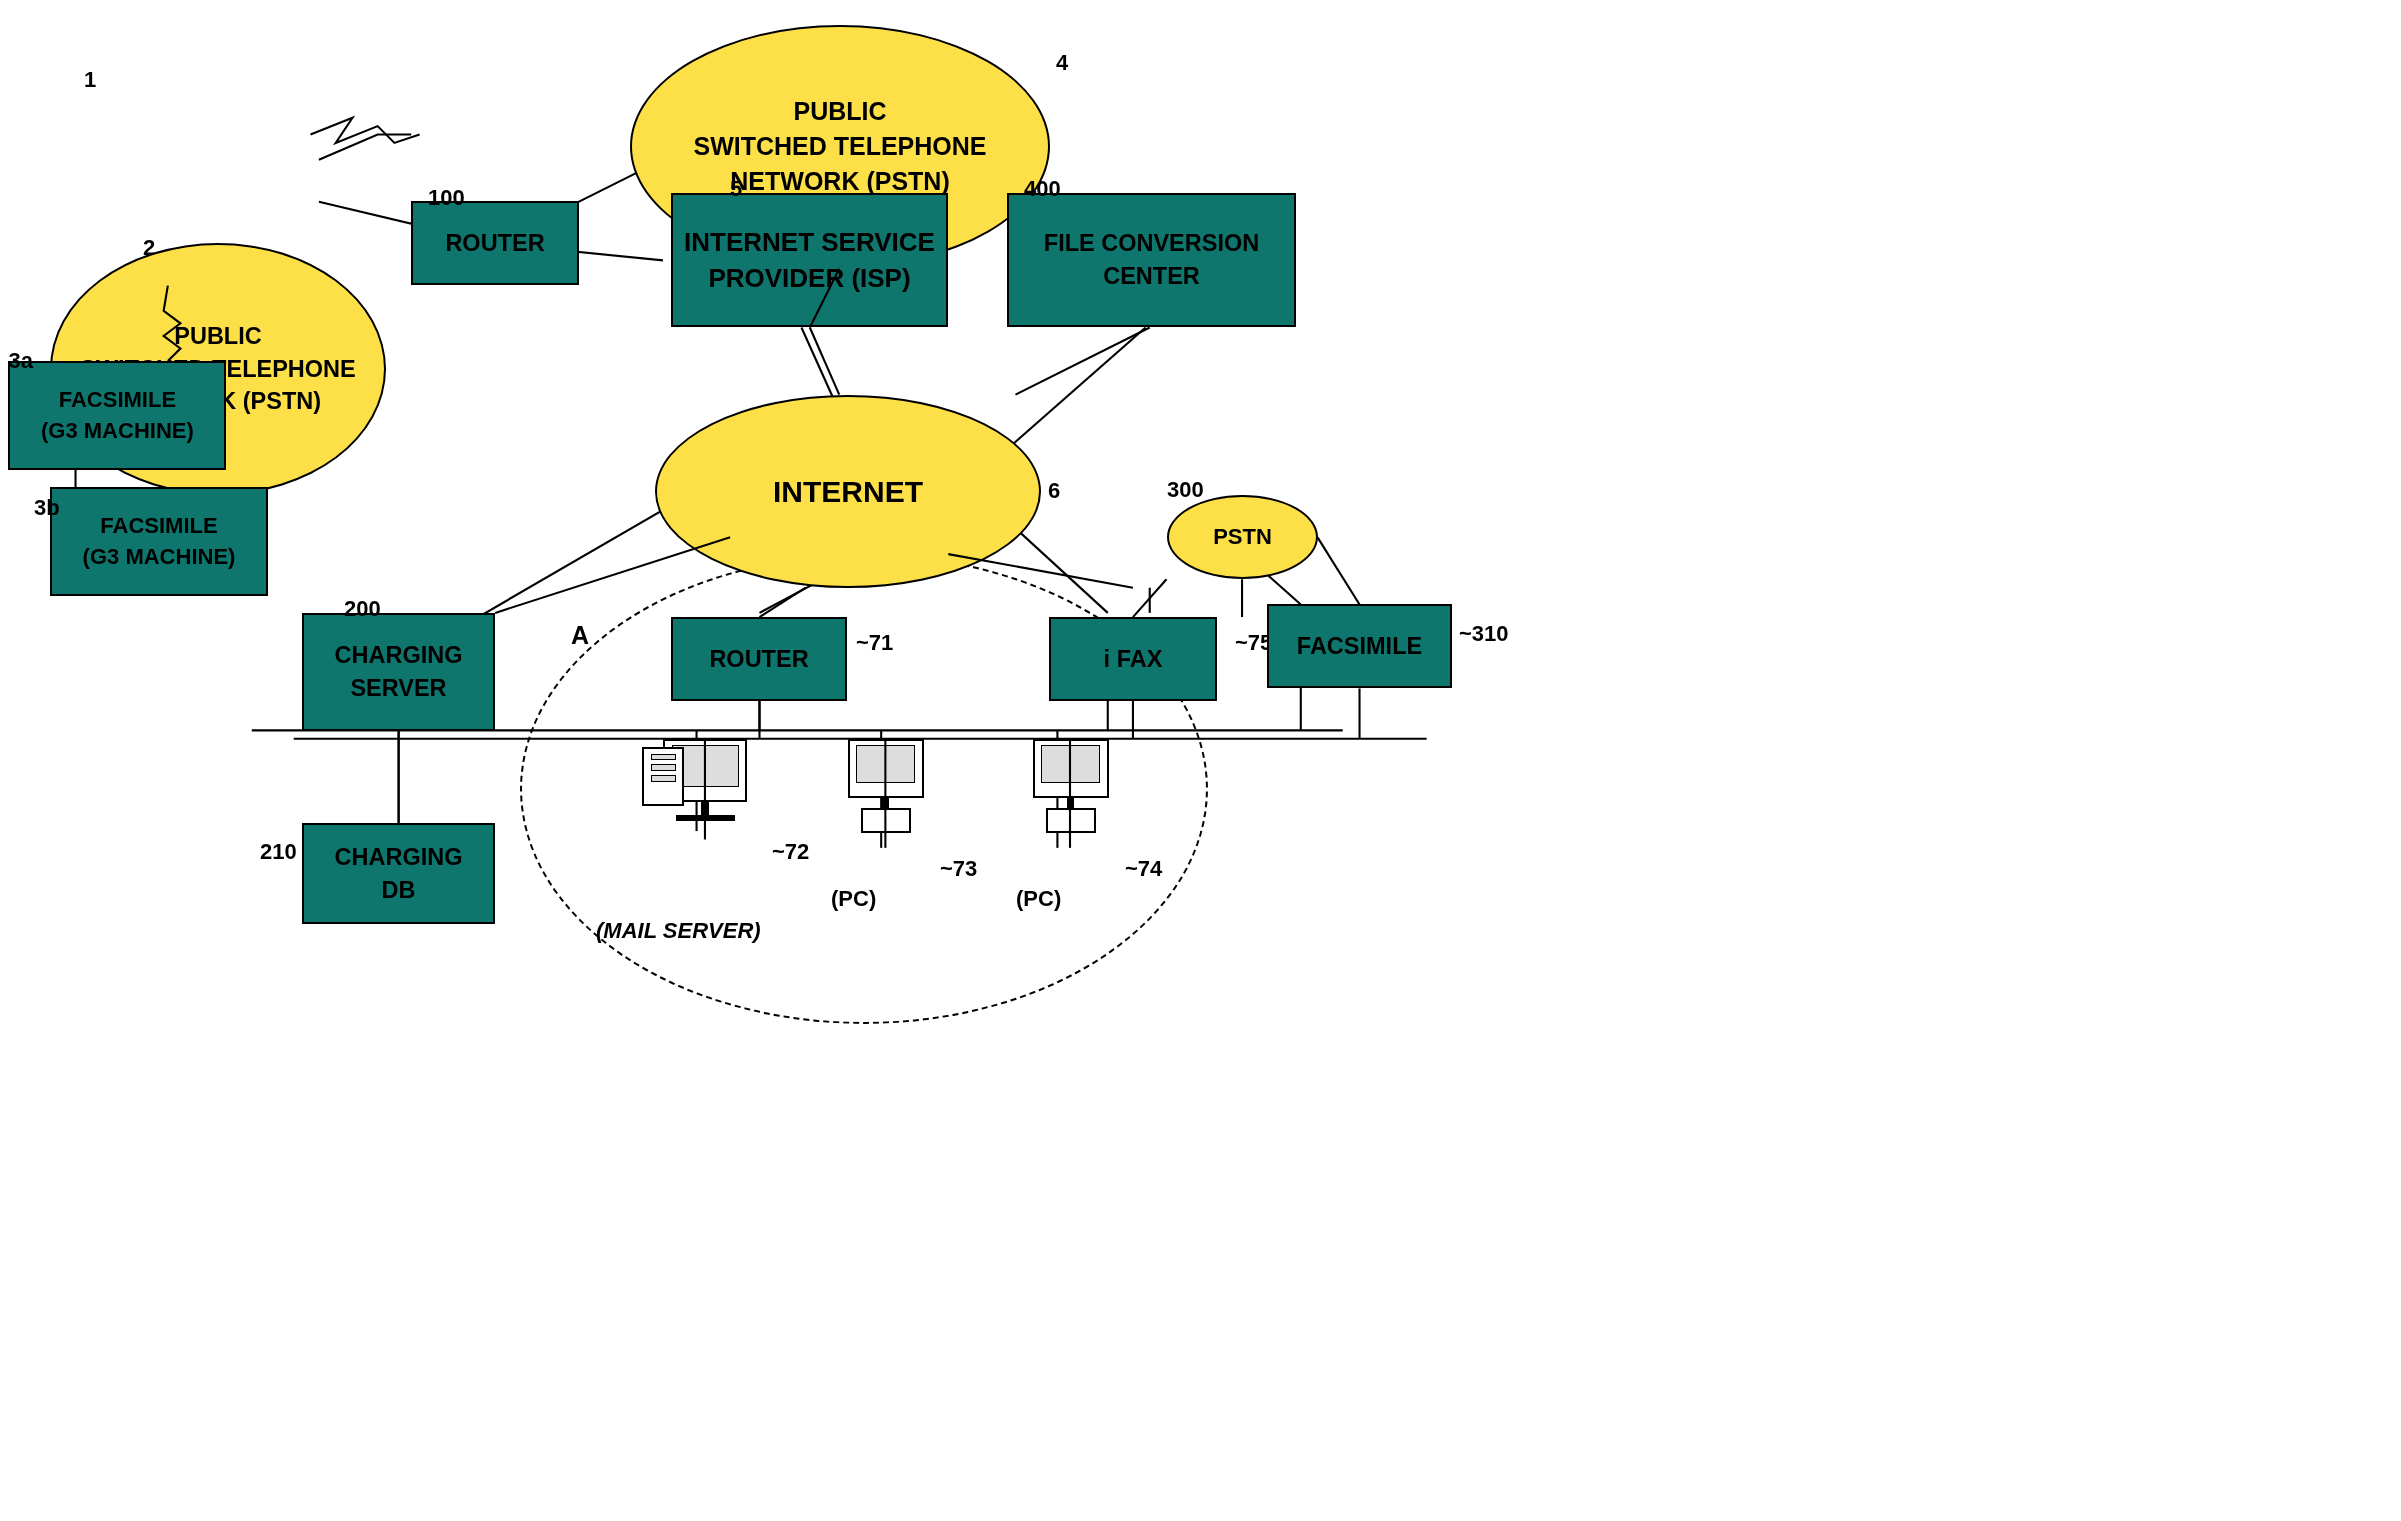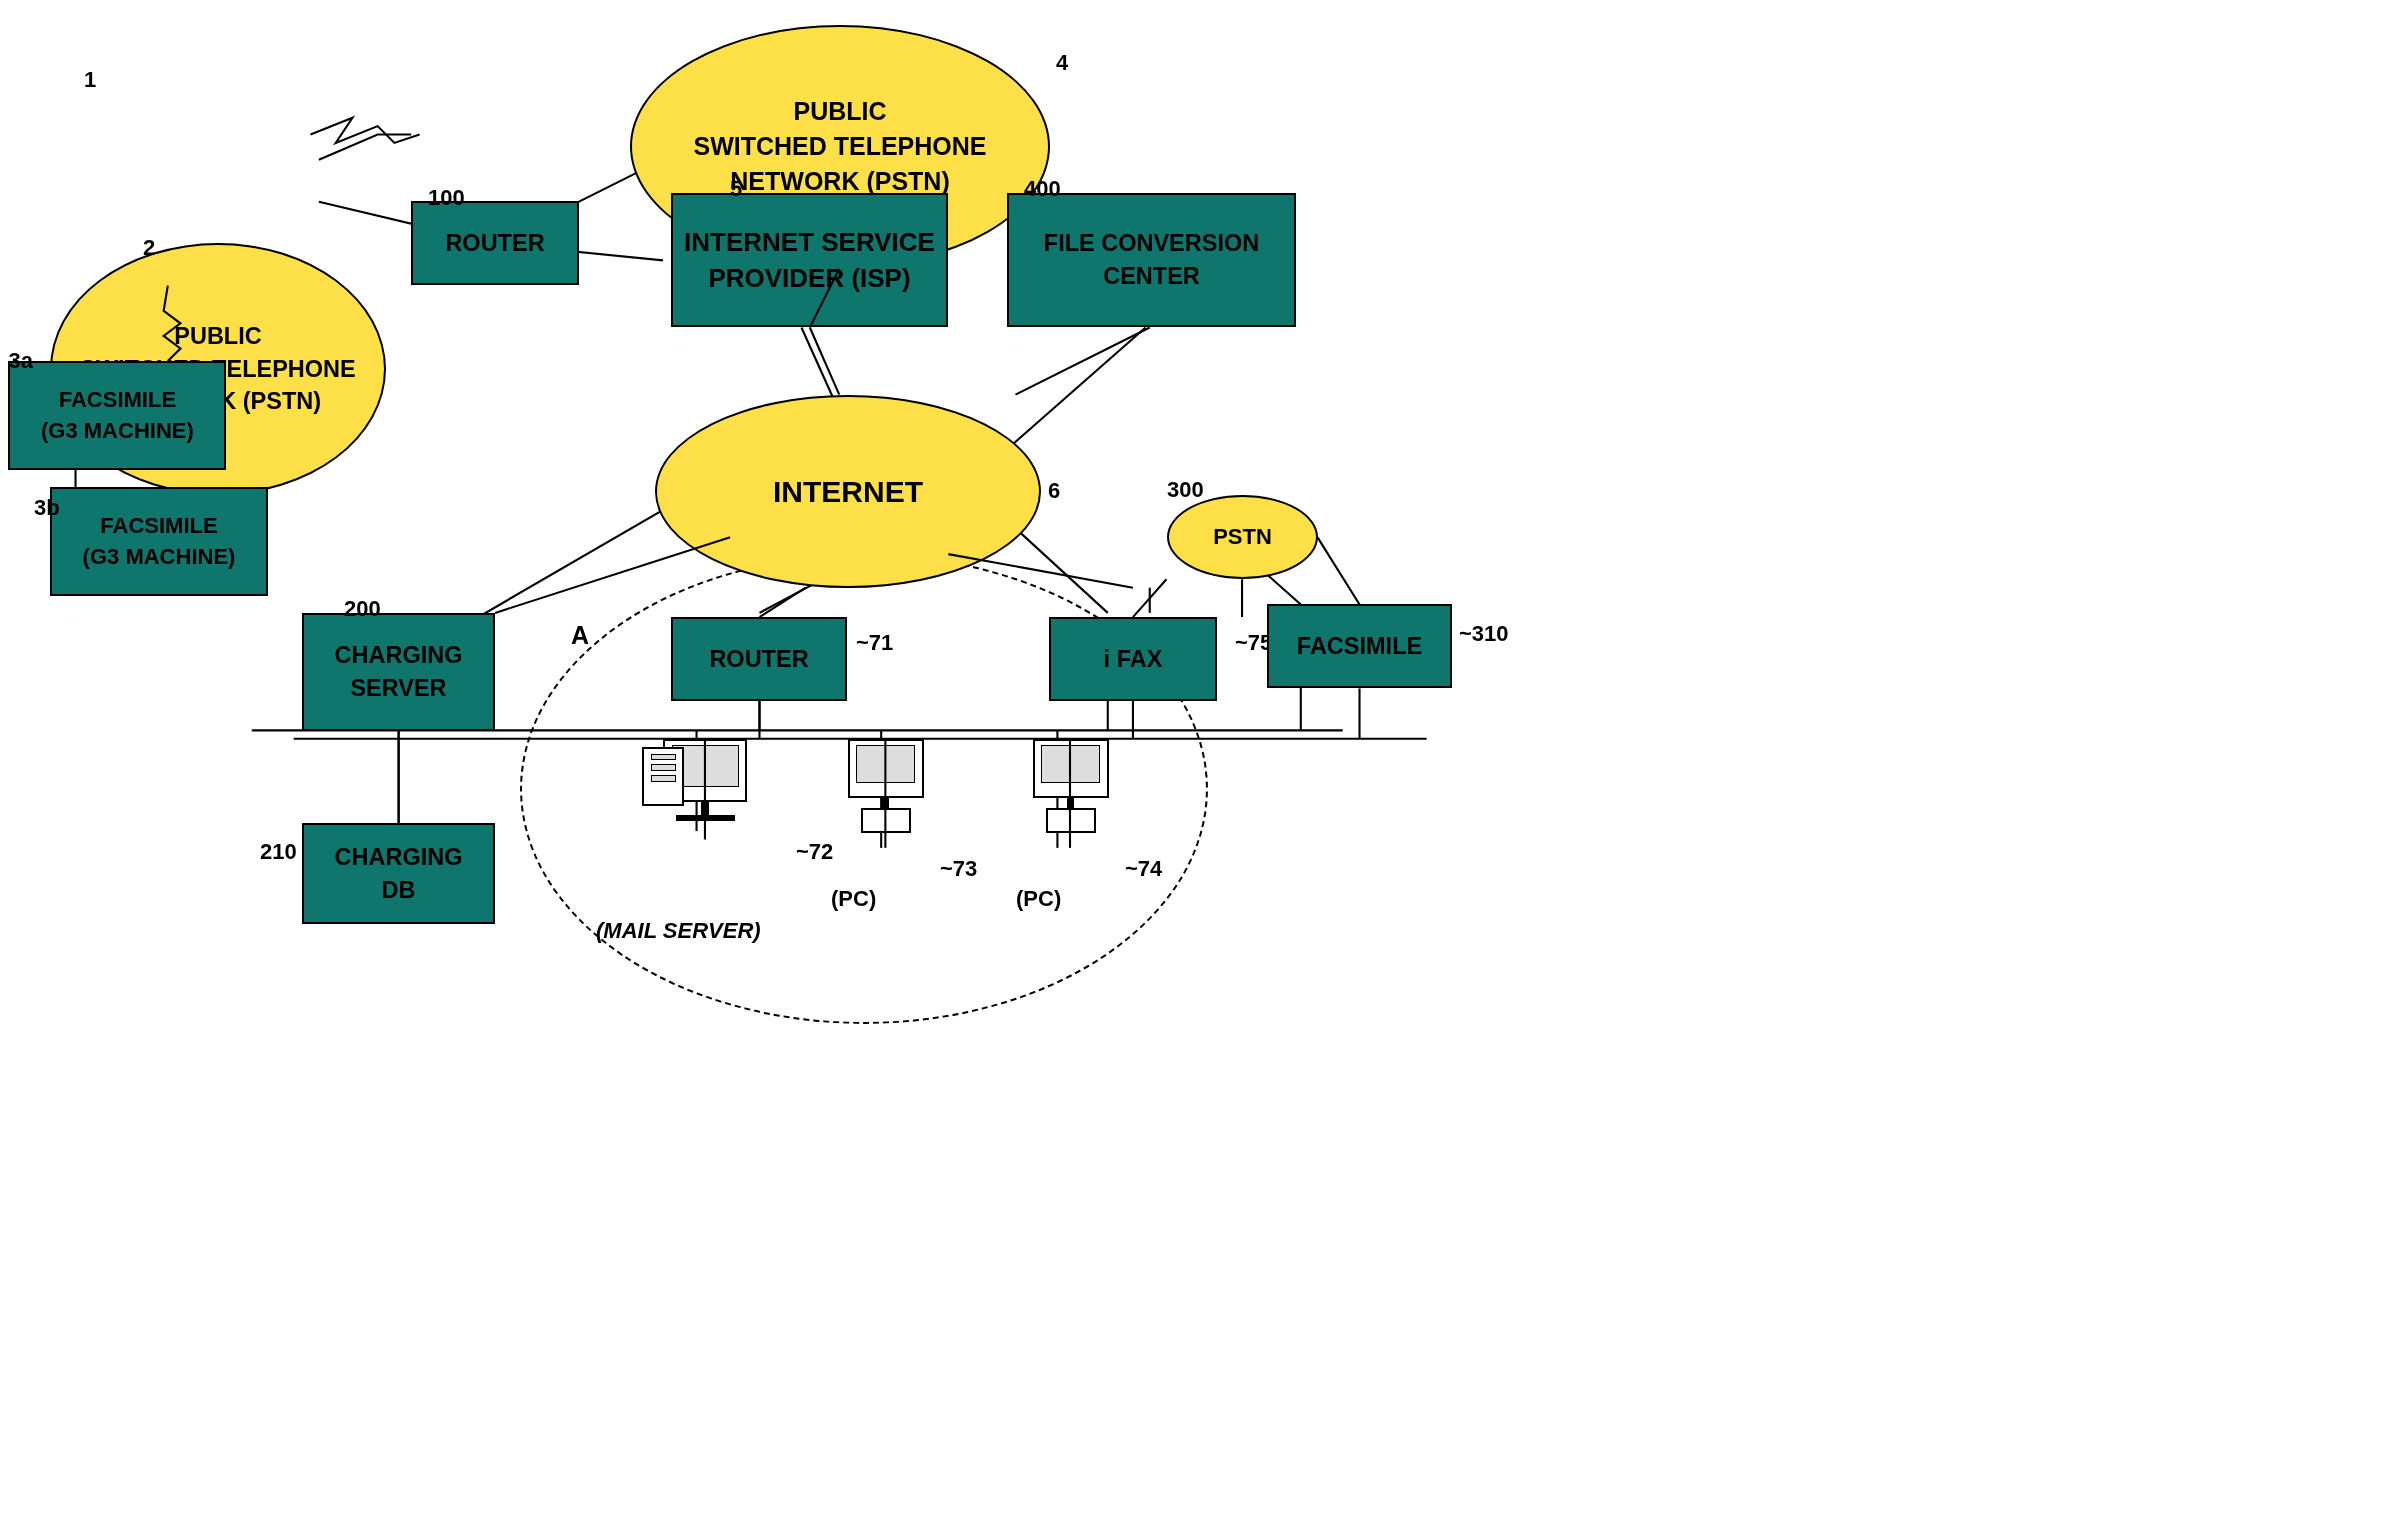--- a/index.html
+++ b/index.html
@@ -248,21 +248,21 @@
 
     <div style="width:59px; height:6.7px; background:#000; margin:0 auto;"></div>
 
     <div style="width:42px; height:59px; border:2.5px solid #000; background:#fff; position:absolute; left:4.2px; top:8.4px;">
       <div style="width:25px; height:6.7px; border:0.8px solid #000; margin:4.2px auto; background:#ddd;"></div>
       <div style="width:25px; height:6.7px; border:0.8px solid #000; margin:4.2px auto; background:#ddd;"></div>
       <div style="width:25px; height:6.7px; border:0.8px solid #000; margin:4.2px auto; background:#ddd;"></div>
     </div>
   </div>
   <div class="label" style="left:596px; top:918px; font-size:22px;font-style:italic;">(MAIL SERVER)</div>
-  <div class="label" style="left:796px; top:839px;text-align:center;">~72</div>
+  <div class="label" style="left:772px; top:839px;text-align:center;">~72</div>
 
   <div style="position:absolute; left:831px; top:739px; width:109px; height:109px; text-align:center;">
     <div style="width:76px; height:59px; border:2.5px solid #000; background:#fff; margin:0 auto;">
       <div style="width:59px; height:38px; border:1.7px solid #000; margin:4.2px auto; background:#ddd;"></div>
     </div>
     <div style="width:6.7px; height:10px; background:#000; margin:0 auto;"></div>
     <div style="width:50px; height:25px; border:2.5px solid #000; background:#fff; margin:0 auto;"></div>
   </div>
   <div class="label" style="left:831px; top:886px; font-size:22px;">(PC)</div>
   <div class="label" style="left:940px; top:856px;">~73</div>

